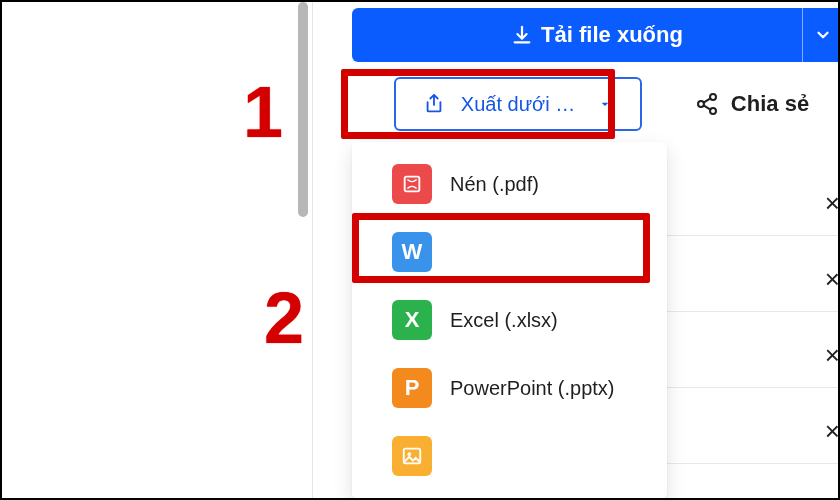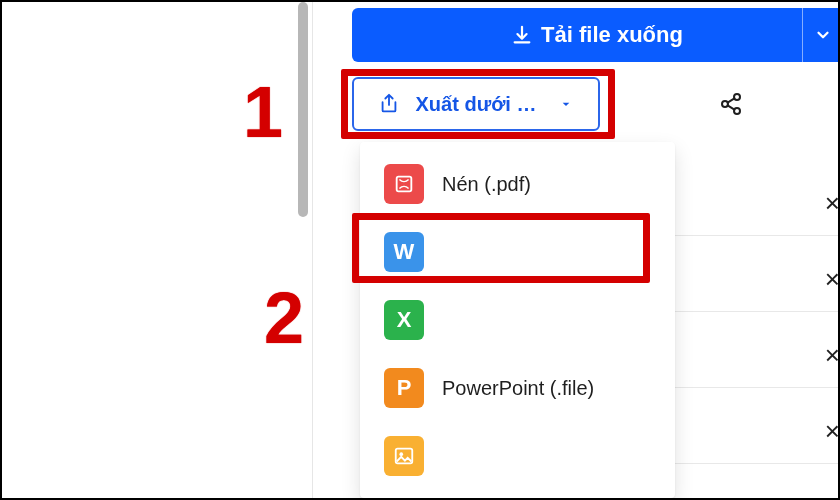--- a/index.html
+++ b/index.html
@@ -86,23 +86,24 @@
   .export-btn {
     width: 248px;
     height: 54px;
     border: 2px solid #2b66ea;
     border-radius: 6px;
     display: flex;
     align-items: center;
     justify-content: center;
     gap: 16px;
     color: #1556e6;
-    font-weight: 700;
+    font-weight: 400;
     font-size: 20px;
     background: #fff;
+    margin-left: 42px;
   }
   .share-btn {
     flex: 1;
     height: 54px;
     border: none;
     display: flex;
     align-items: center;
     justify-content: center;
     gap: 12px;
     color: #1f1f1f;
@@ -112,22 +113,21 @@
   }
   
   .menu {
     position: absolute;
     left: 350px;
     top: 140px;
     width: 315px;
     background: #fff;
     border-radius: 4px;
     box-shadow: 0 8px 20px rgba(0,0,0,0.12), 0 1px 2px rgba(0,0,0,0.08);
-    padding: 8px 0 8px 0;
-    margin-left: 8px;
+    padding: 8px 0 8px 16px;
   }
   .menu-item {
     display: flex;
     align-items: center;
     gap: 18px;
     padding: 14px 24px;
     font-size: 20px;
     color: #1f1f1f;
   }
   .icon-box {
@@ -223,20 +223,21 @@
     <div class="share-btn">
       <span>
         <svg width="24" height="24" viewBox="0 0 24 24" fill="none" stroke="#1f1f1f" stroke-width="2" stroke-linecap="round" stroke-linejoin="round">
           <circle cx="18" cy="5" r="3"></circle>
             <circle cx="6" cy="12" r="3"></circle>
             <circle cx="18" cy="19" r="3"></circle>
           <line x1="8.6" y1="10.6" x2="15.4" y2="6.4"></line>
             <line x1="8.6" y1="13.4" x2="15.4" y2="17.6"></line>
         </svg>
       </span>
+      <span>Chia sẻ</span>
     </div>
   </div>
 
   <div class="bg-row" style="left:665px; width:175px; top:170px;">×</div>
   <div class="bg-row" style="left:665px; width:175px; top:246px;">×</div>
   <div class="bg-row" style="left:665px; width:175px; top:322px;">×</div>
   <div class="bg-row" style="left:665px; width:175px; top:398px;">×</div>
 
   <div class="menu">
     <div class="menu-item">
@@ -247,24 +248,25 @@
             <path d="M7 7c3 3 7 3 10 0M7 17c3-3 7-3 10 0" stroke-width="1.6"></path>
           </svg>
       </span>
       <span>Nén (.pdf)</span>
     </div>
     <div class="menu-item">
       <span class="icon-box ic-word">W</span>
     </div>
     <div class="menu-item">
       <span class="icon-box ic-excel">X</span>
+      <span>Excel (.xlsx)</span>
     </div>
     <div class="menu-item">
       <span class="icon-box ic-ppt">P</span>
-      <span>PowerPoint (.file)</span>
+      <span>PowerPoint (.pptx)</span>
     </div>
     <div class="menu-item">
       <span class="icon-box ic-img">
         <svg width="22" height="22" viewBox="0 0 24 24" fill="none" stroke="#fff" stroke-width="2">
             <rect x="3" y="4" width="18" height="16" rx="2"></rect>
             <circle cx="9" cy="10" r="2" fill="#fff" stroke="none"></circle>
             <path d="M4 18l5-5 4 4 3-3 4 4" stroke="#fff"></path>
           </svg>
       </span>
     </div>

